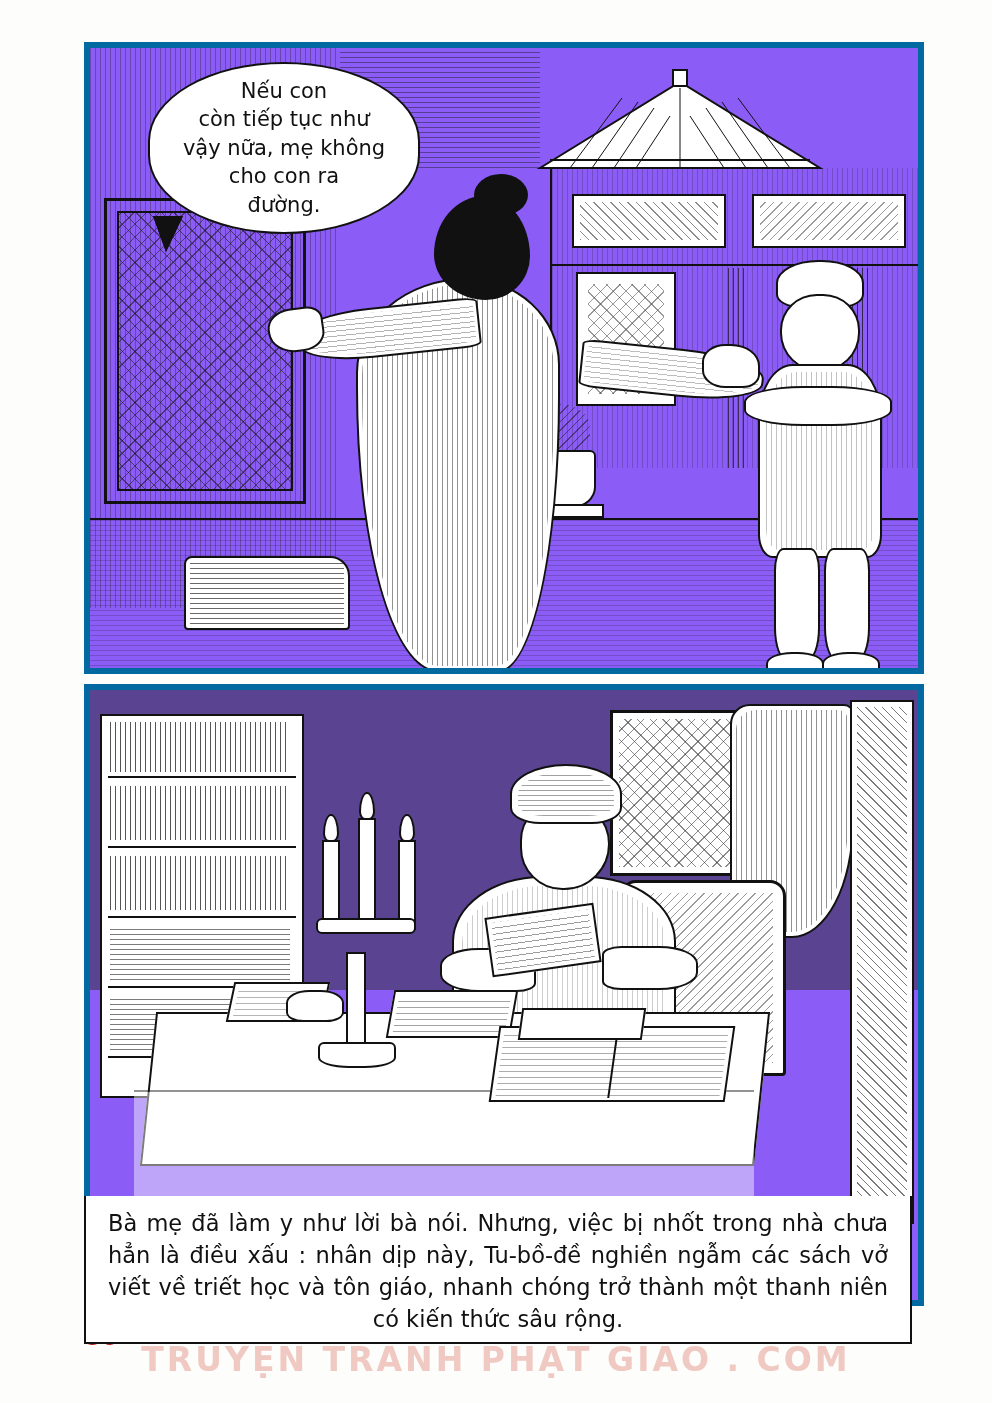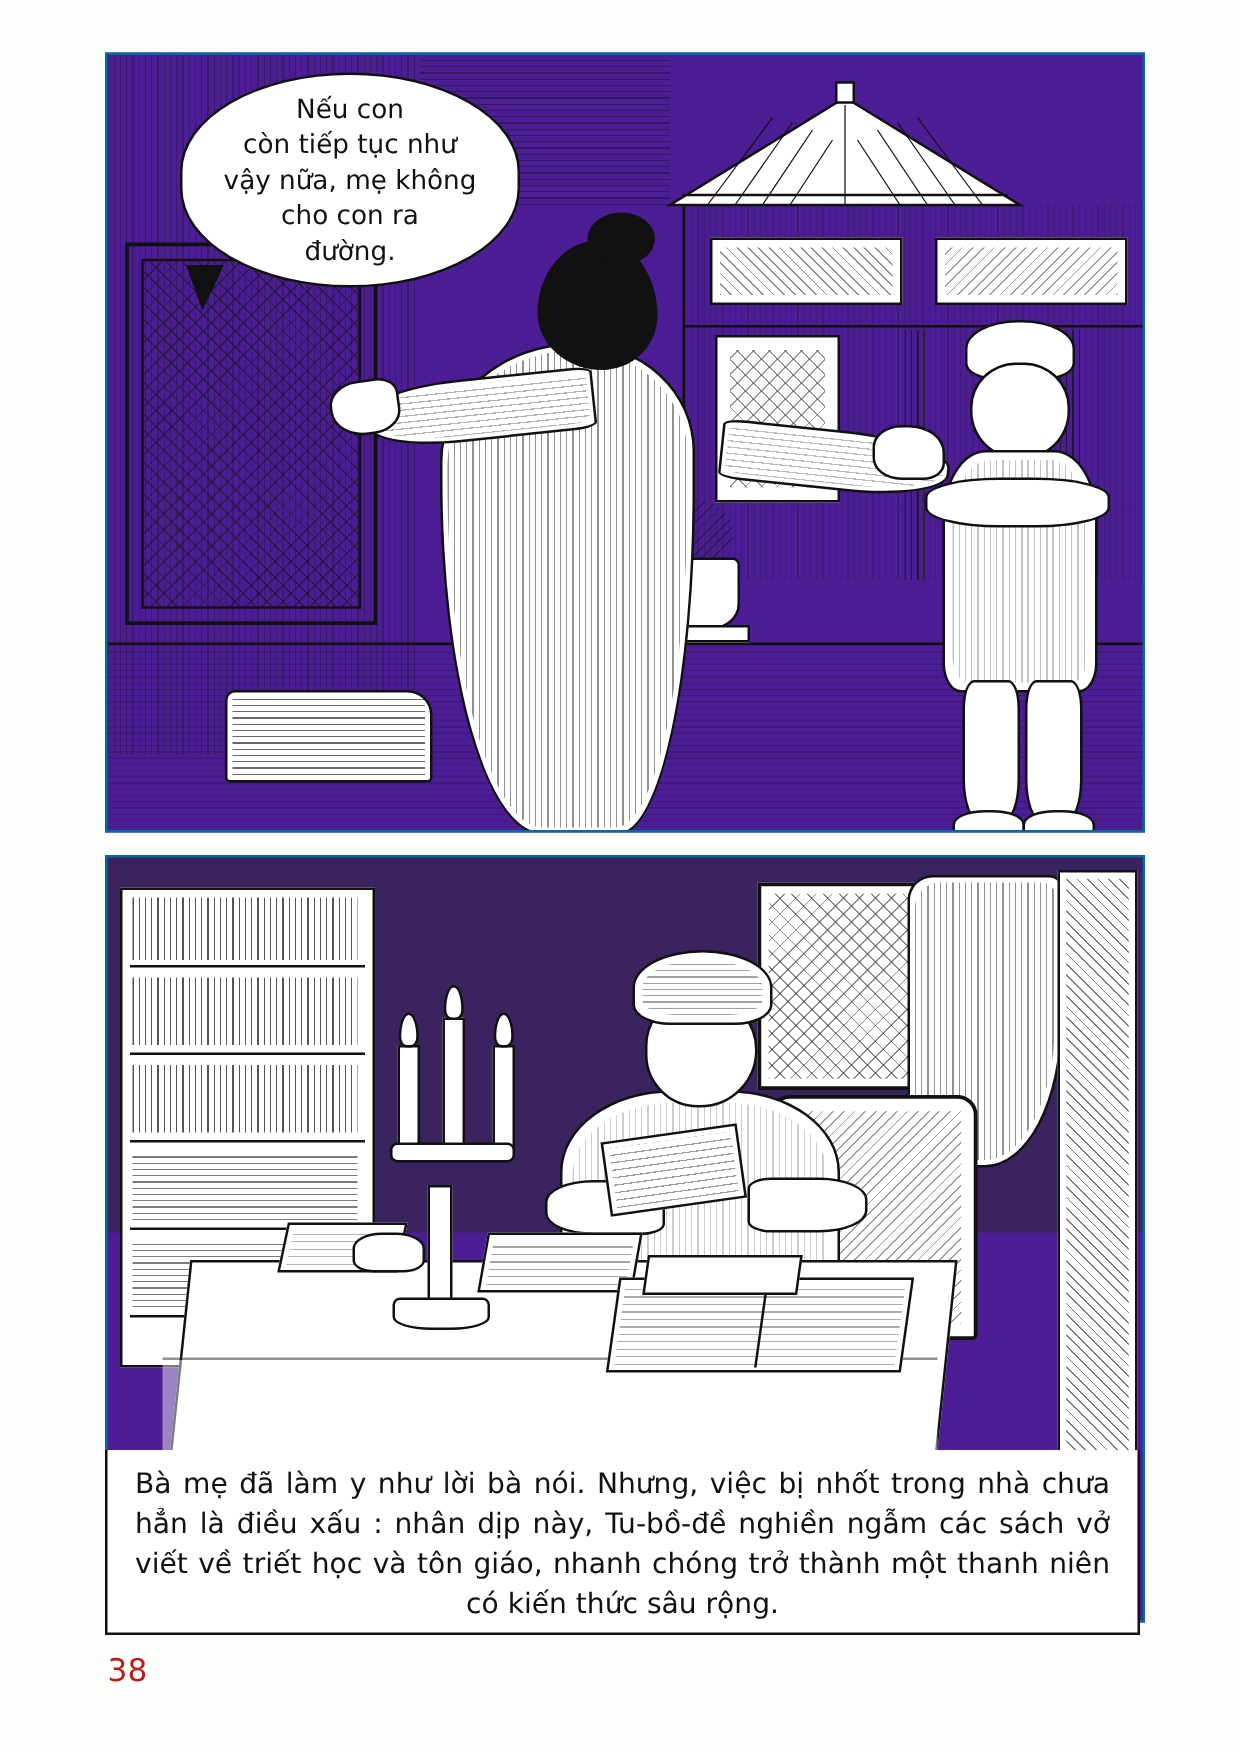--- a/index.html
+++ b/index.html
@@ -17,22 +17,22 @@
 
   .page {
     position: absolute;
     inset: 0;
     background: #fdfdfb;
   }
 
   
   .panel {
     position: absolute;
-    border: 2px solid #0369a1;
-    background: #4c1d95;
+    border: 6px solid #0369a1;
+    background: #8b5cf6;
     overflow: hidden;
   }
   #panel-1 { left: 84px; top: 42px; width: 828px; height: 620px; }
   #panel-2 { left: 84px; top: 684px; width: 828px; height: 610px; }
 
   
   .hatch-v {
     background-image: repeating-linear-gradient(90deg,
        rgba(20,20,20,0.85) 0px, rgba(20,20,20,0.85) 1px,
        rgba(255,255,255,0) 1px, rgba(255,255,255,0) 5px);
@@ -102,21 +102,21 @@
     border-left: 13px solid transparent;
     border-right: 17px solid transparent;
     border-top: 36px solid #111;
     z-index: -1;
   }
 
   
   #caption-box {
     position: absolute;
     left: 84px;
-    top: 1160px;
+    top: 1196px;
     width: 828px;
     height: 148px;
     border: 2px solid #111;
     border-top: none;
     background: #fff;
     box-sizing: border-box;
     padding: 12px 22px 10px 22px;
     z-index: 30;
   }
   #caption-box .caption-text {
@@ -529,14 +529,15 @@
       <div class="book-lines" style="opacity:.45;"></div>
     </div>
     <div class="ink" style="left:196px;top:300px;width:54px;height:28px;background:#fff;border:2px solid #111;border-radius:40% 40% 30% 30%;"></div>
   </div>
 
   <div id="caption-box">
     <div class="caption-text">Bà mẹ đã làm y như lời bà nói. Nhưng, việc bị nhốt trong nhà chưa hẳn là điều xấu : nhân dịp này, Tu-bồ-đề nghiền ngẫm các sách vở viết về triết học và tôn giáo, nhanh chóng trở thành một thanh niên có kiến thức sâu rộng.</div>
   </div>
 
   <div id="page-number">38</div>
+  <div id="watermark">TRUYỆN TRANH PHẬT GIÁO . COM</div>
 
 </div>
 
 </body></html>

